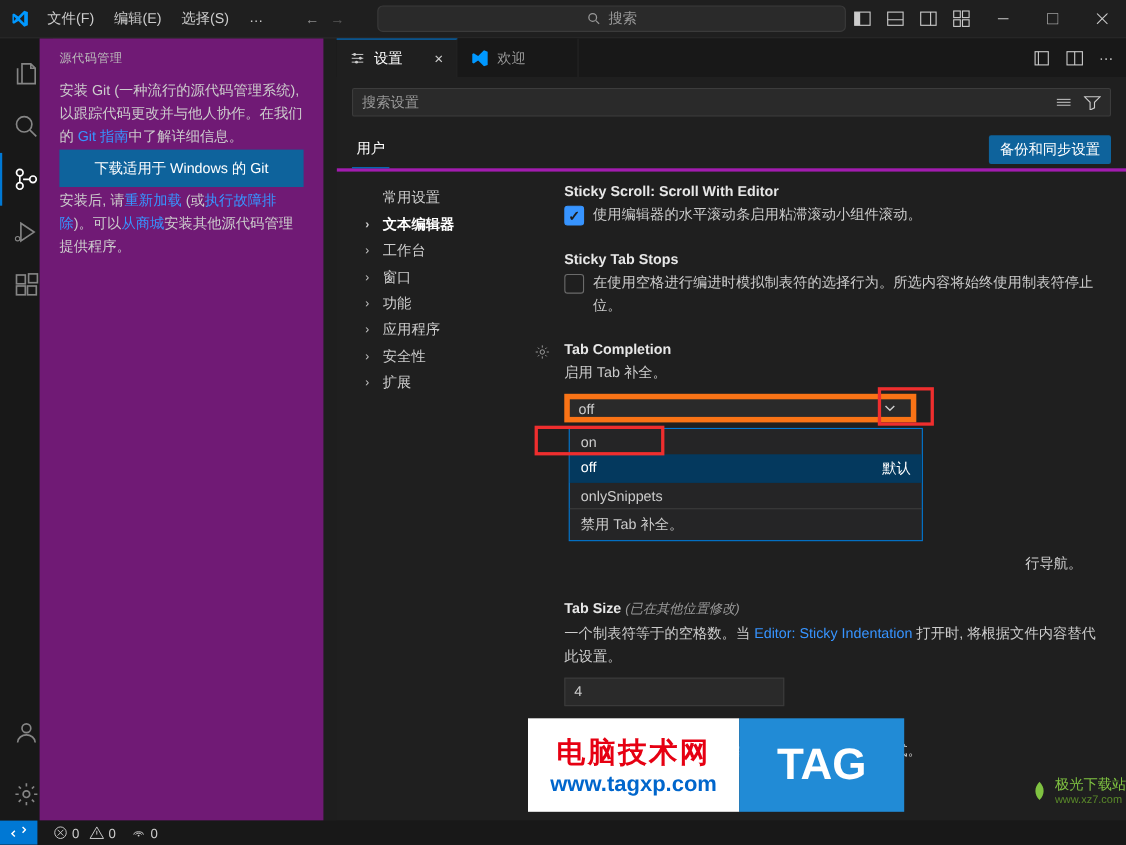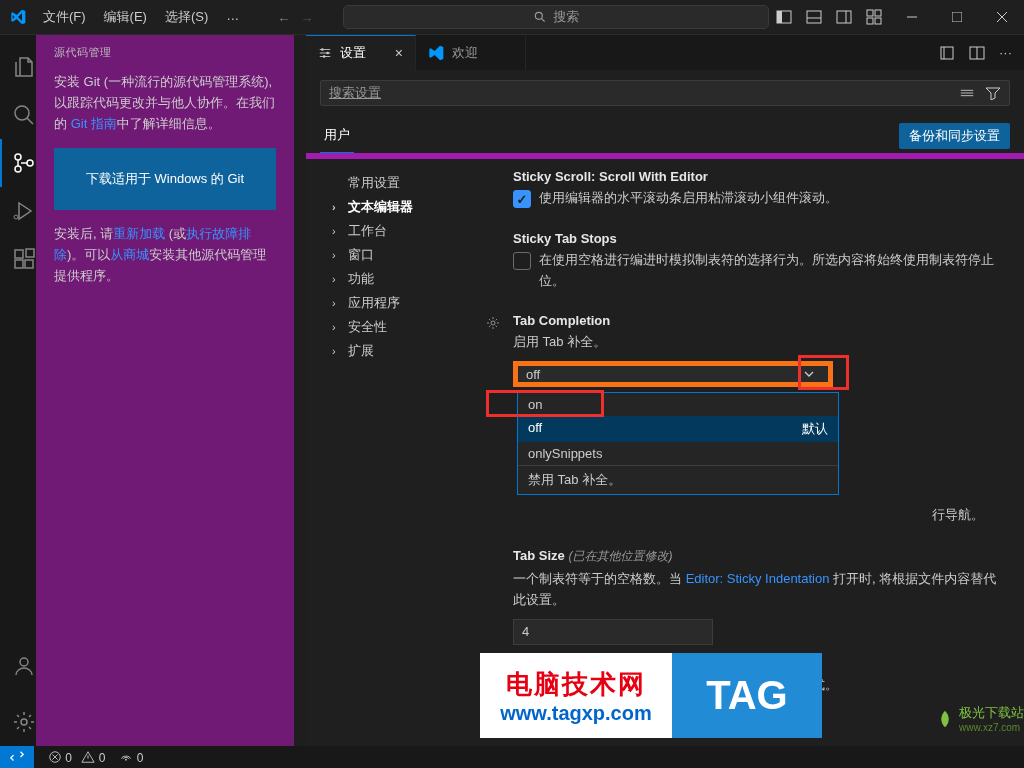--- a/index.html
+++ b/index.html
@@ -23,37 +23,37 @@
 .activity-bar .ab-icon { width: 48px; height: 48px; display: flex; align-items: center; justify-content: center; color: #858585; position: relative; }
 .activity-bar .ab-icon.active { color: #ffffff; }
 .activity-bar .ab-icon.active::before { content: ""; position: absolute; left: 0; top: 0; bottom: 0; width: 2px; background: #0078d4; }
 .activity-bar .bottom { margin-top: auto; margin-bottom: 8px; }
 
 
 .side-panel { position: absolute; top: 35px; left: 36px; width: 258px; bottom: 22px; background: #701a75; padding: 10px 18px; }
 .side-panel h3 { font-size: 11px; font-weight: 400; color: #bbbbbb; margin-bottom: 12px; letter-spacing: 0.5px; }
 .side-panel p { font-size: 13px; line-height: 1.6; color: #cccccc; }
 .side-panel a { color: #3794ff; text-decoration: none; }
-.install-btn { display: block; width: 100%; background: #0e639c; color: #ffffff; border: none; padding: 22px; margin: 14px 0; font-size: 13px; text-align: center; cursor: pointer; }
+.install-btn { display: block; width: 100%; background: #0e639c; color: #ffffff; border: none; padding: 8px; margin: 2px 0; font-size: 13px; text-align: center; cursor: pointer; }
 
 
 .editor-area { position: absolute; top: 35px; left: 306px; right: 0; bottom: 22px; background: #1f1f1f; display: flex; flex-direction: column; }
 .tabs-row { height: 35px; display: flex; align-items: stretch; background: #181818; }
 .tab { display: flex; align-items: center; padding: 0 12px; gap: 8px; background: #181818; color: #969696; min-width: 110px; border-right: 1px solid #252525; }
 .tab.active { background: #1f1f1f; color: #ffffff; border-top: 1px solid #0078d4; }
 .tab .close { margin-left: auto; color: #cccccc; font-size: 14px; }
 .tabs-right { margin-left: auto; display: flex; align-items: center; gap: 14px; padding-right: 12px; color: #c5c5c5; }
 
 
 .settings-body { flex: 1; display: flex; flex-direction: column; overflow: hidden; }
 .settings-search-row { padding: 10px 14px 6px; }
-.settings-search { width: 100%; height: 26px; background: #2a2a2a; border: 1px solid #3c3c3c; border-radius: 2px; display: flex; align-items: center; padding: 0 8px; color: #999; justify-content: space-between; text-decoration: underline; }
+.settings-search { width: 100%; height: 26px; background: #2a2a2a; border: 1px solid #3c3c3c; border-radius: 2px; display: flex; align-items: center; padding: 0 8px; color: #999; justify-content: space-between; }
 .settings-search .right-icons { display: flex; gap: 10px; color: #c5c5c5; }
 
-.settings-header { display: flex; align-items: center; padding: 6px 14px 0; border-bottom: 6px solid #a21caf; gap: 47px; }
+.settings-header { display: flex; align-items: center; padding: 6px 14px 0; border-bottom: 3px solid #a21caf; gap: 47px; }
 .settings-header .scope { padding: 8px 4px; font-size: 13px; color: #ffffff; border-bottom: 1px solid #0078d4; }
 .sync-btn { margin-left: auto; background: #0e639c; color: #fff; border: none; padding: 4px 10px; font-size: 13px; cursor: pointer; border-radius: 2px; }
 
 .settings-main { flex: 1; display: flex; overflow: hidden; }
 .toc { width: 175px; padding: 12px 0 0 26px; font-size: 13px; }
 .toc-item { padding: 3px 0; color: #cccccc; display: flex; align-items: center; gap: 4px; }
 .toc-item .chev { color: #cccccc; font-size: 11px; width: 12px; }
 .toc-item.selected { color: #ffffff; font-weight: 600; }
 
 .settings-content { flex: 1; overflow-y: auto; padding: 10px 20px 10px 22px; font-size: 13px; position: relative; }

